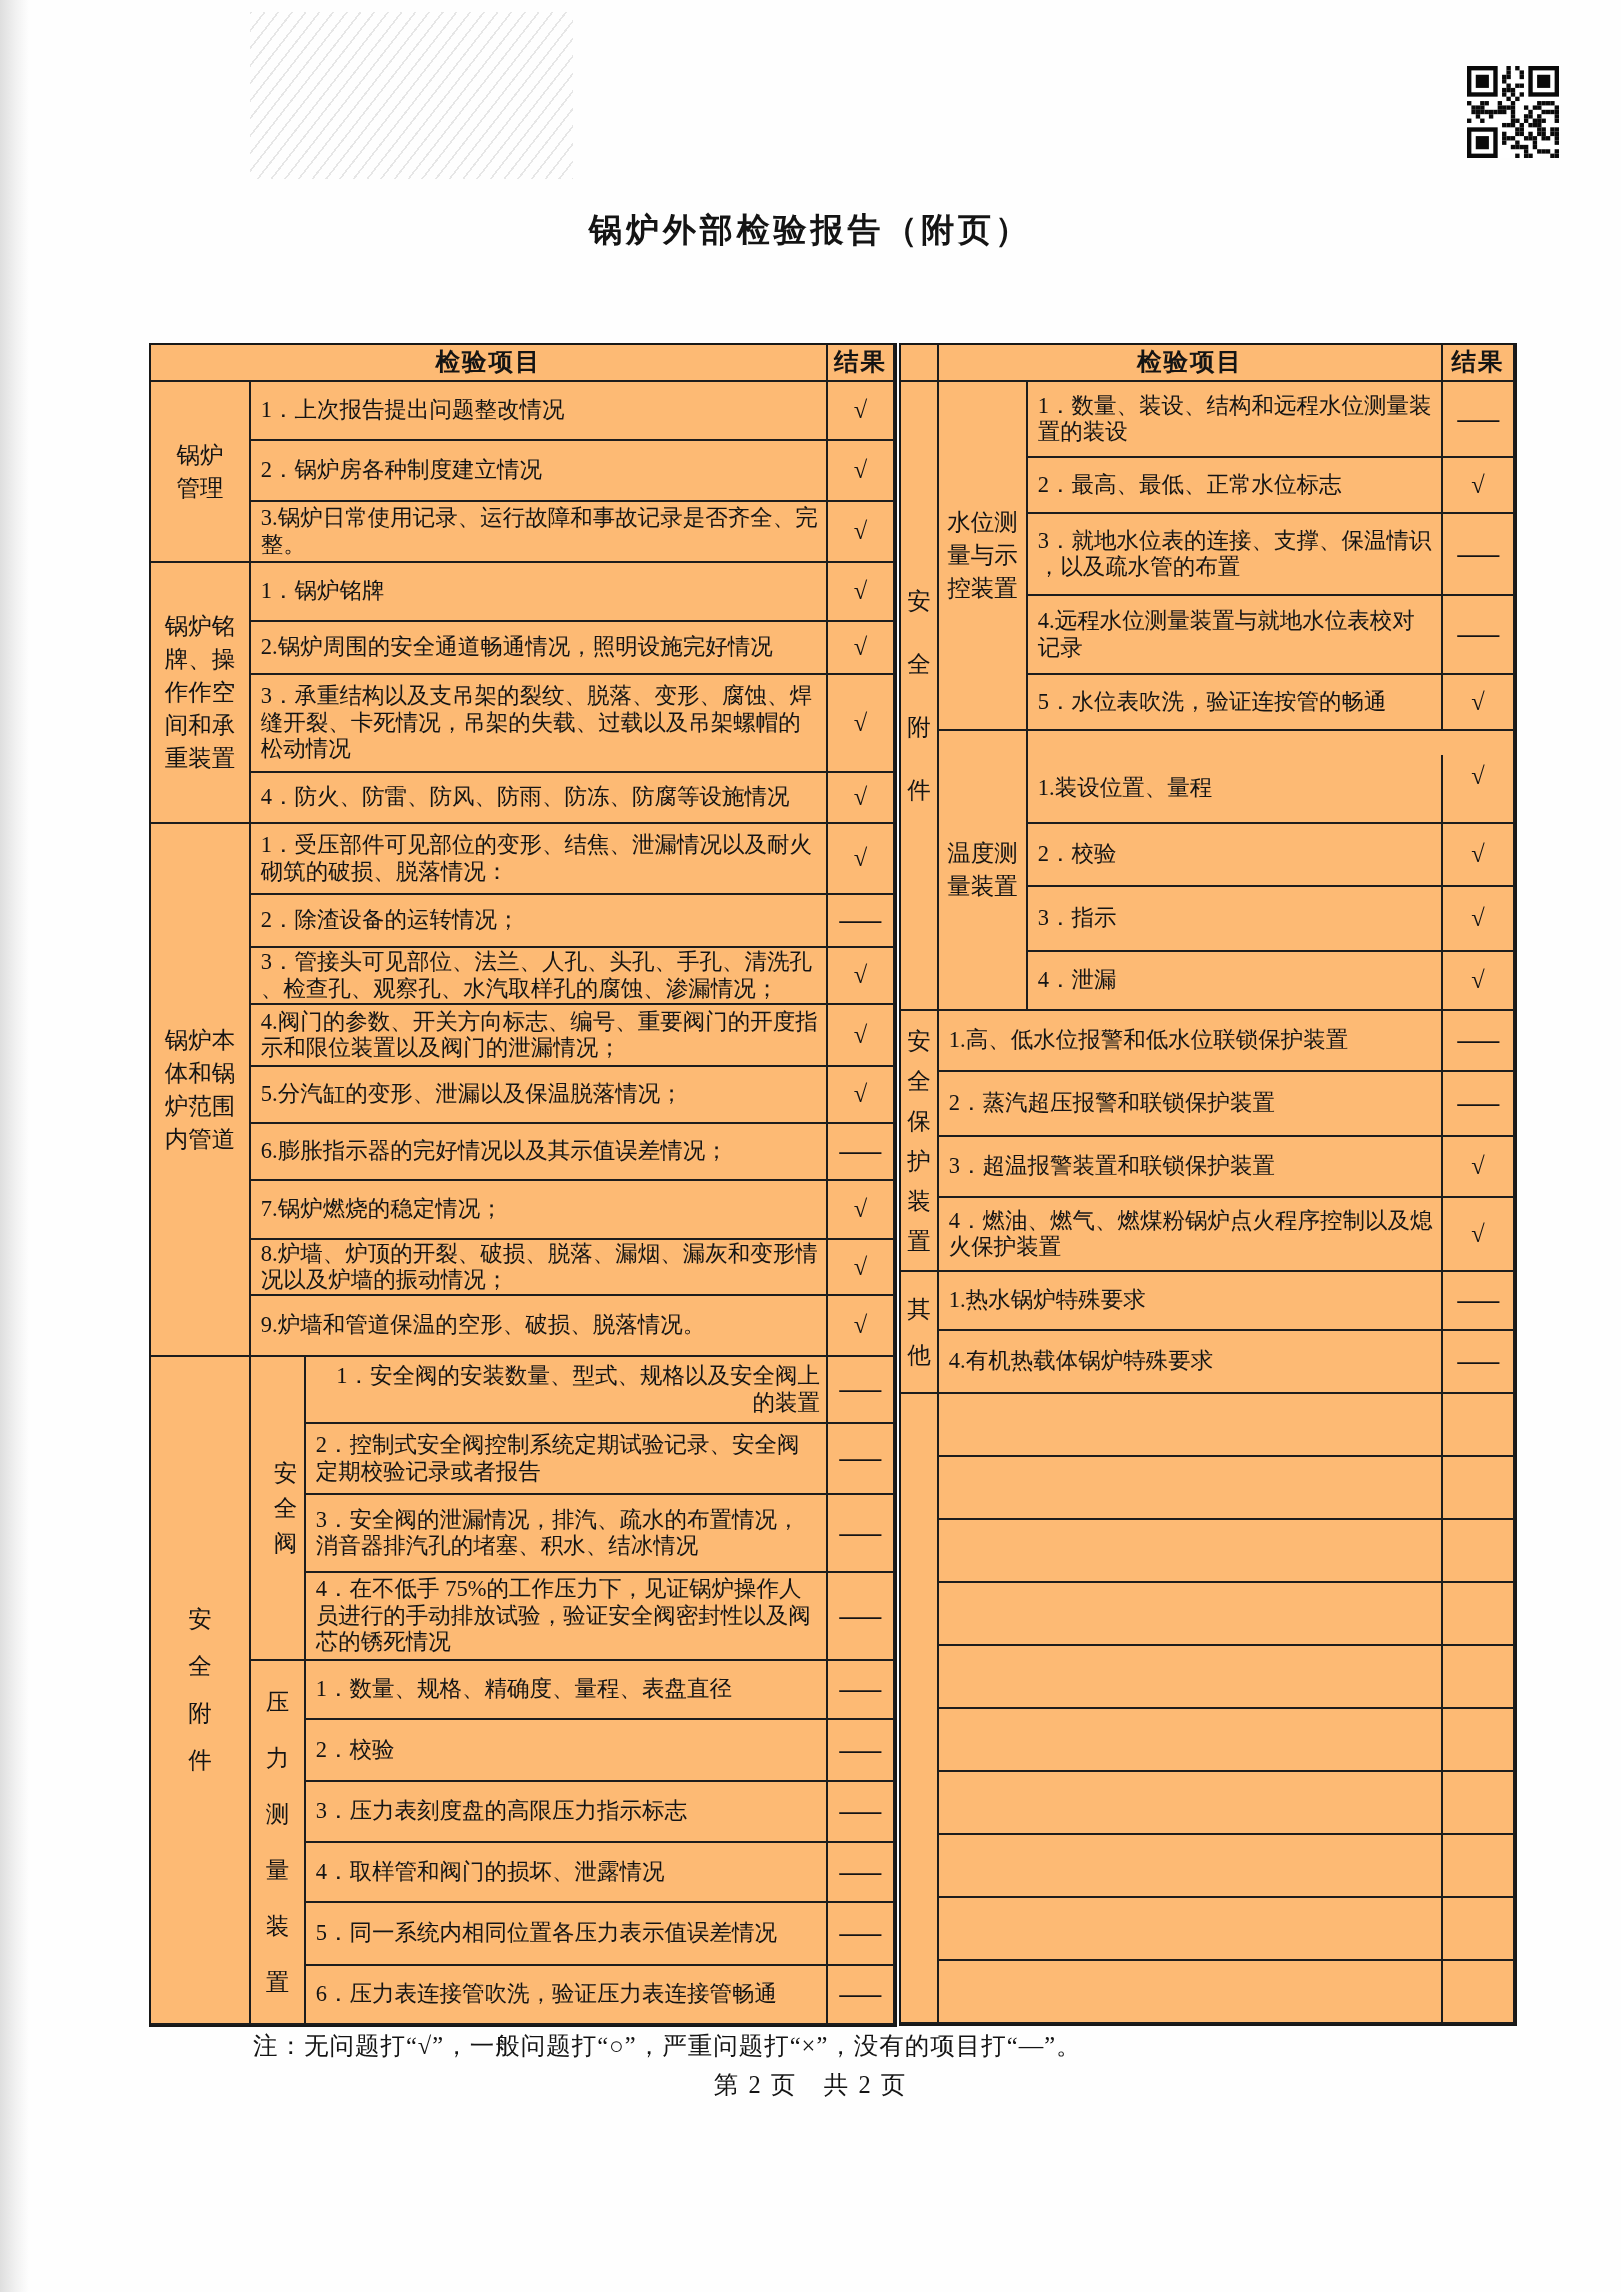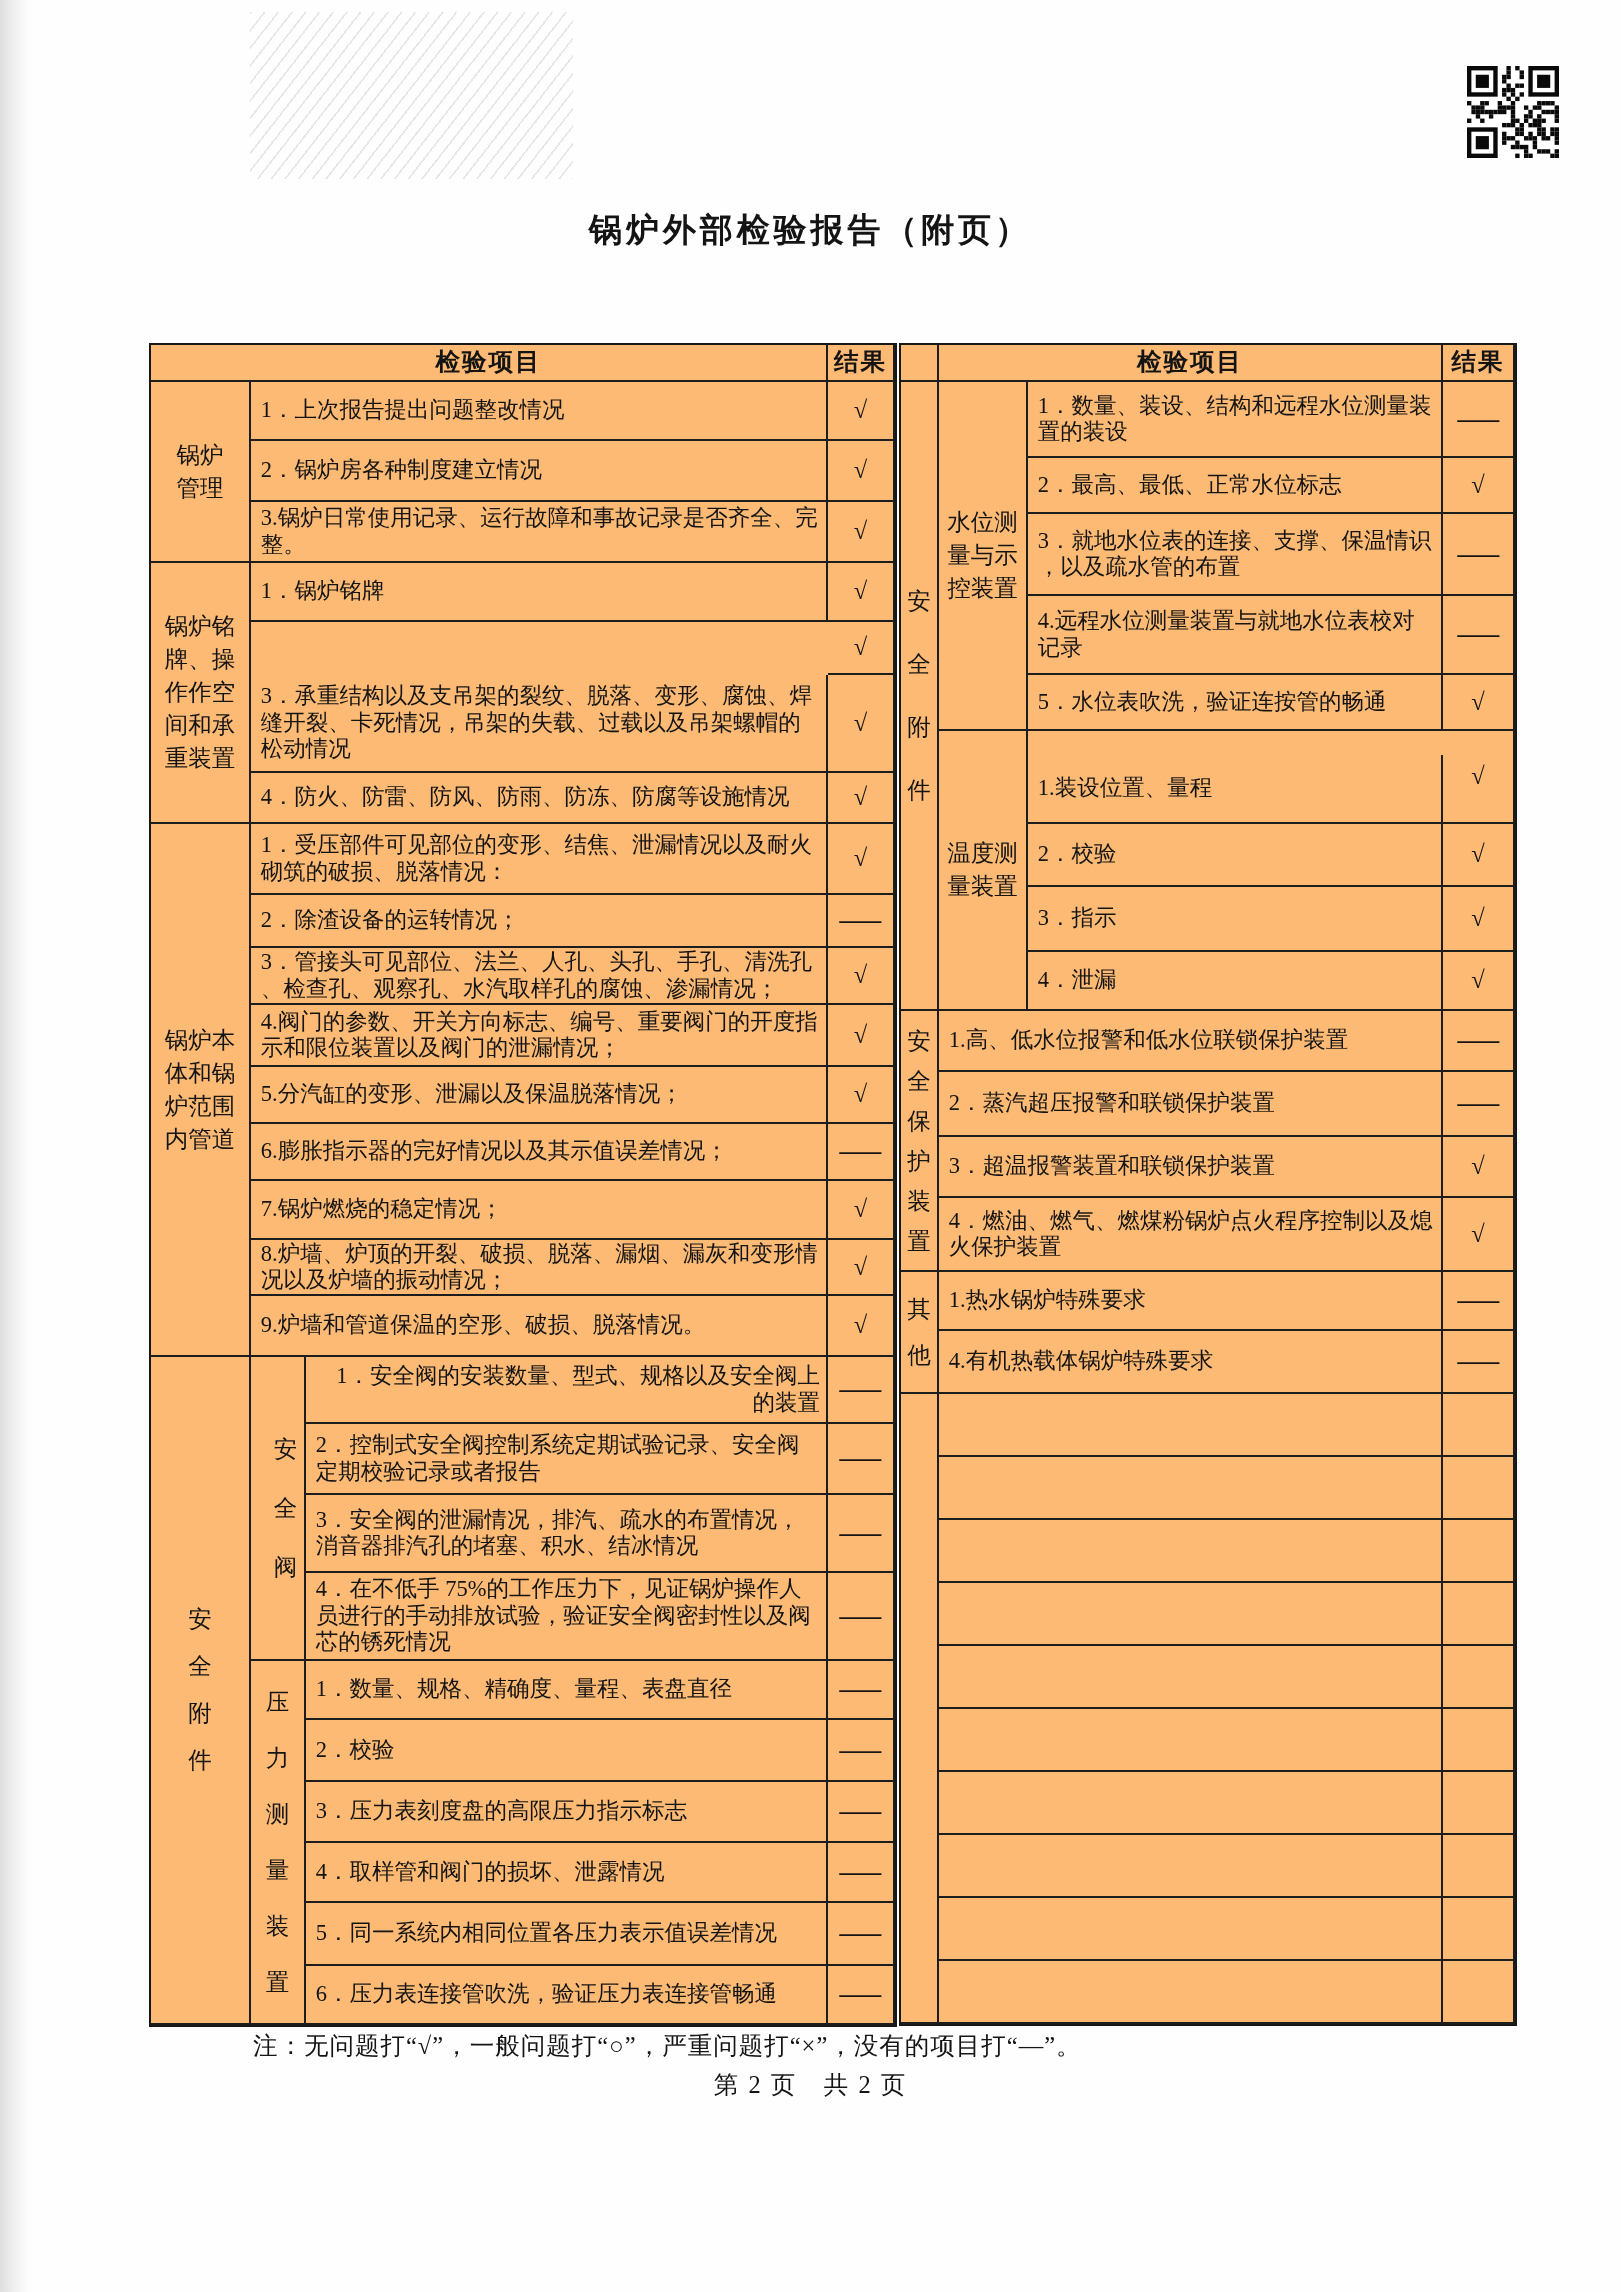--- a/index.html
+++ b/index.html
@@ -22,21 +22,21 @@
   .hd{justify-content:center;font-size:24.5px;font-weight:bold;letter-spacing:2px;}
   .item{padding:2.9px 5.9px 2.9px 9.8px;word-break:break-all;line-break:anywhere;}
   .res{justify-content:center;font-size:24.5px;}
   .res .dash{display:inline-block;transform:scaleX(1.7);font-weight:bold;}
   .cat{justify-content:center;text-align:center;font-size:23.5px;}
   .cat .inner{display:inline-block;word-break:break-all;line-break:anywhere;text-align:center;}
   .cw2 .inner{width:2.15em;line-height:33px;}
   .cw3 .inner{width:3.2em;line-height:33px;}
   .vfour .inner{width:1.1em;line-height:47px;}
   .vfour2 .inner{width:1.1em;line-height:63px;}
-  .lhA .inner{width:1.1em;line-height:59px;margin-left:16px;}
+  .lhA .inner{width:1.1em;line-height:35px;margin-left:16px;}
   .lhB .inner{width:1.1em;line-height:56px;}
   .lhC .inner{width:1.1em;line-height:40px;}
   .lhD .inner{width:1.1em;line-height:46px;}
   .note{position:absolute;left:253px;top:2029px;font-size:24.5px;letter-spacing:1px;}
   .pgfoot{position:absolute;left:0;top:2068px;width:1621px;text-align:center;font-size:24.5px;letter-spacing:2px;}
   .qr{position:absolute;left:1467px;top:65px;width:92px;height:94px;}
 </style>
 </head>
 <body>
 
@@ -208,20 +208,23 @@
       </div>
       <div class="c cat cw3" style="grid-area: 5 / 1 / span 4;">
         <span class="inner">锅炉铭牌、操作作空间和承重装置</span>
       </div>
       <div class="c item" style="grid-area: 5 / 2 / auto / span 2;">
         <span>1．锅炉铭牌</span>
       </div>
       <div class="c res" style="grid-area: 5 / 4;">
         <span>√</span>
       </div>
+      <div class="c item" style="grid-area: 6 / 2 / auto / span 2;">
+        <span>2.锅炉周围的安全通道畅通情况，照明设施完好情况</span>
+      </div>
       <div class="c res" style="grid-area: 6 / 4;">
         <span>√</span>
       </div>
       <div class="c item" style="grid-area: 7 / 2 / auto / span 2;">
         <span>3．承重结构以及支吊架的裂纹、脱落、变形、腐蚀、焊缝开裂、卡死情况，吊架的失载、过载以及吊架螺帽的松动情况</span>
       </div>
       <div class="c res" style="grid-area: 7 / 4;">
         <span>√</span>
       </div>
       <div class="c item" style="grid-area: 8 / 2 / auto / span 2;">

